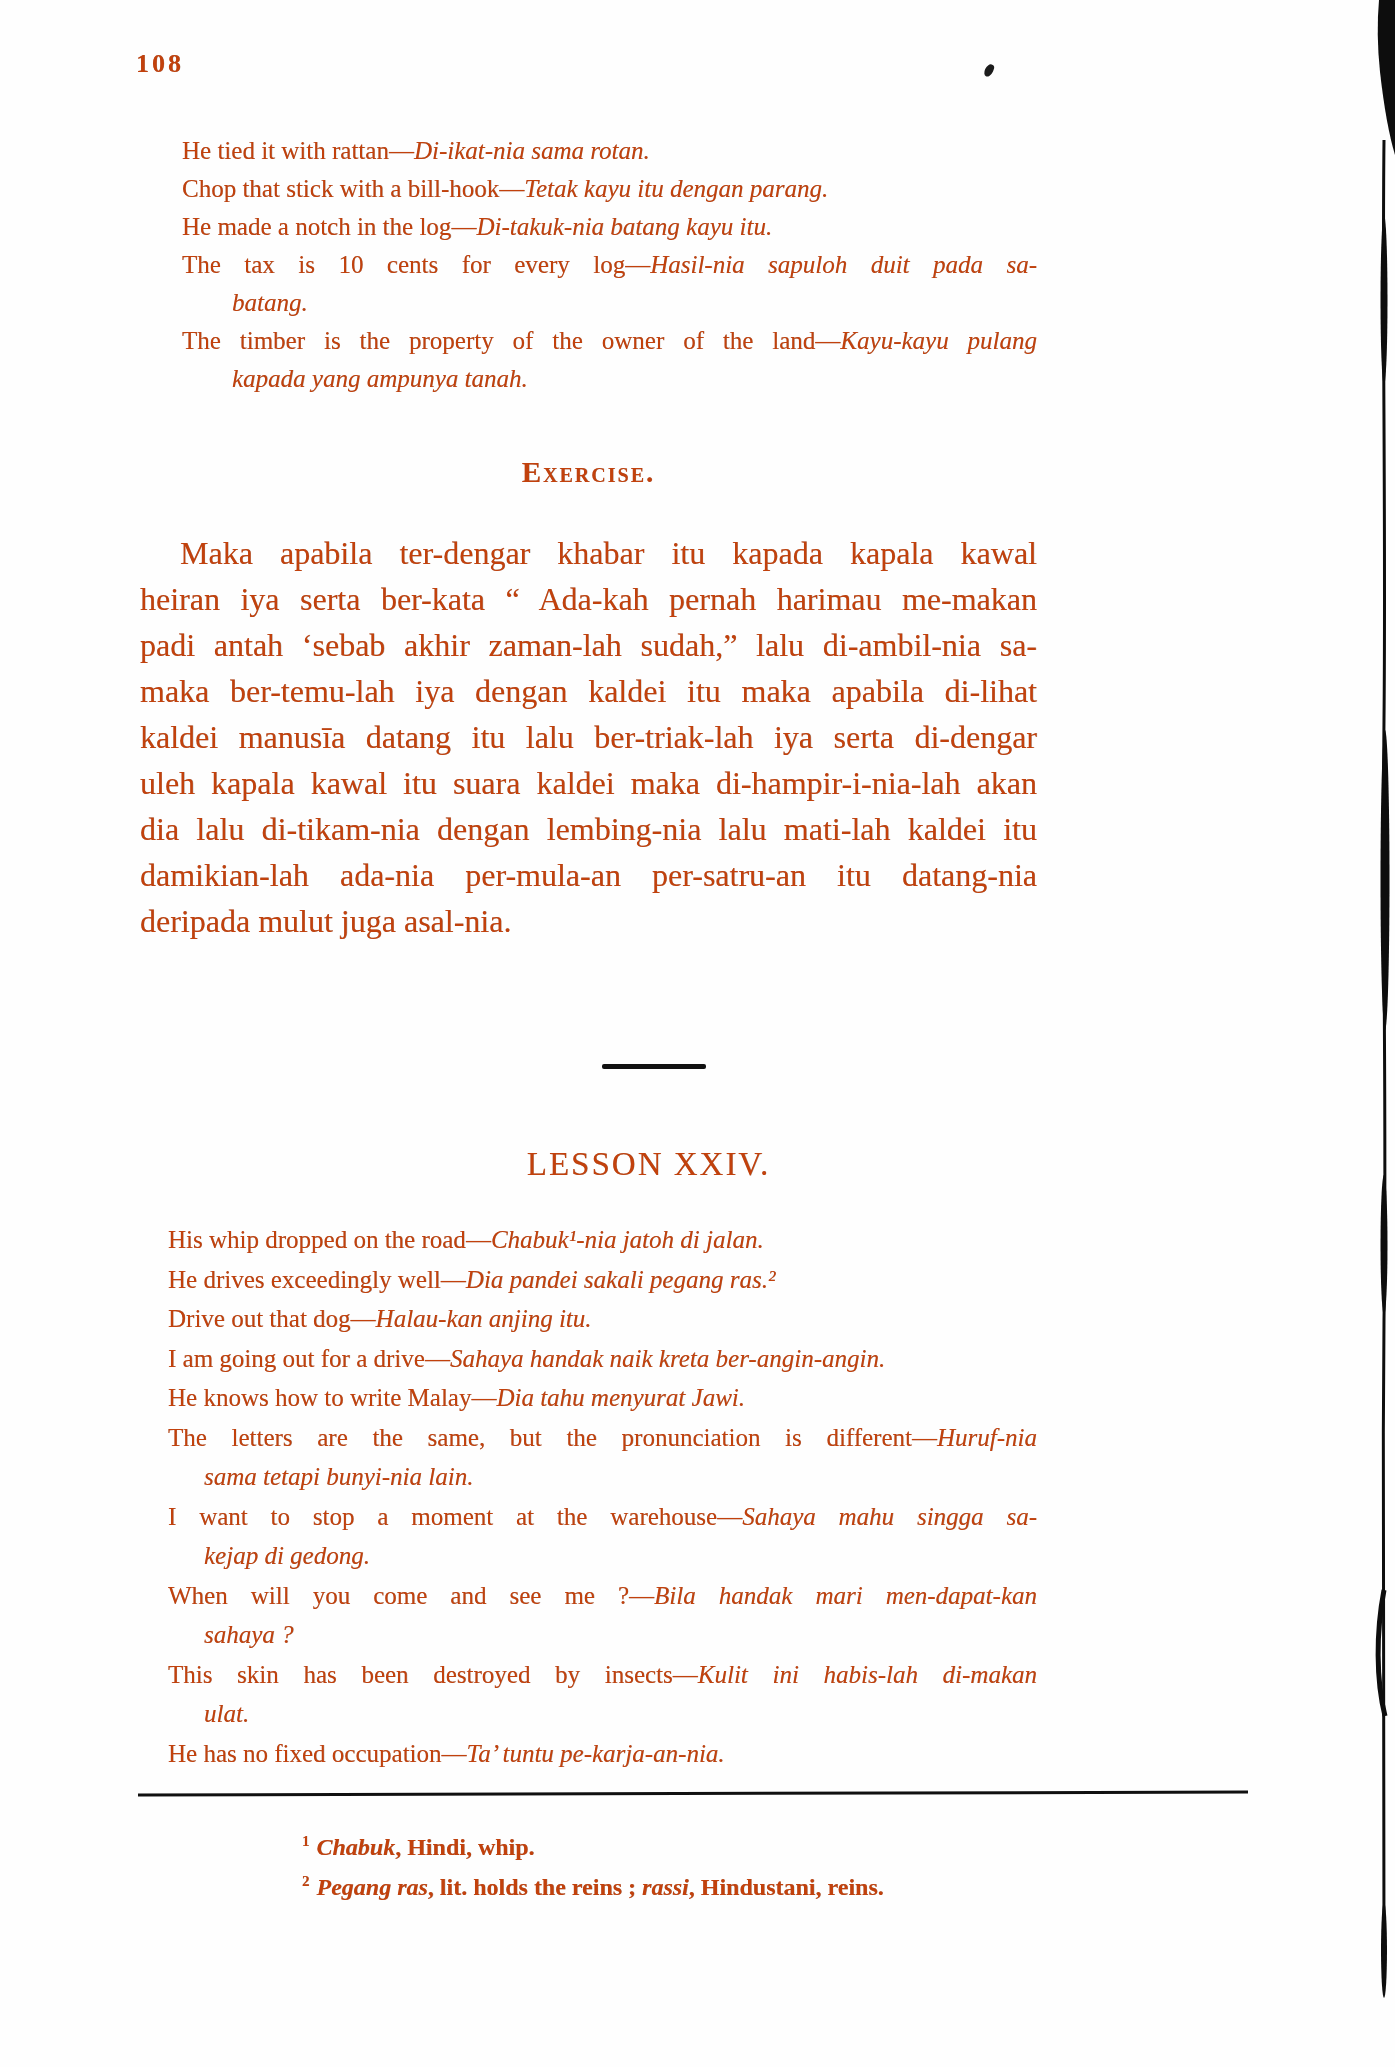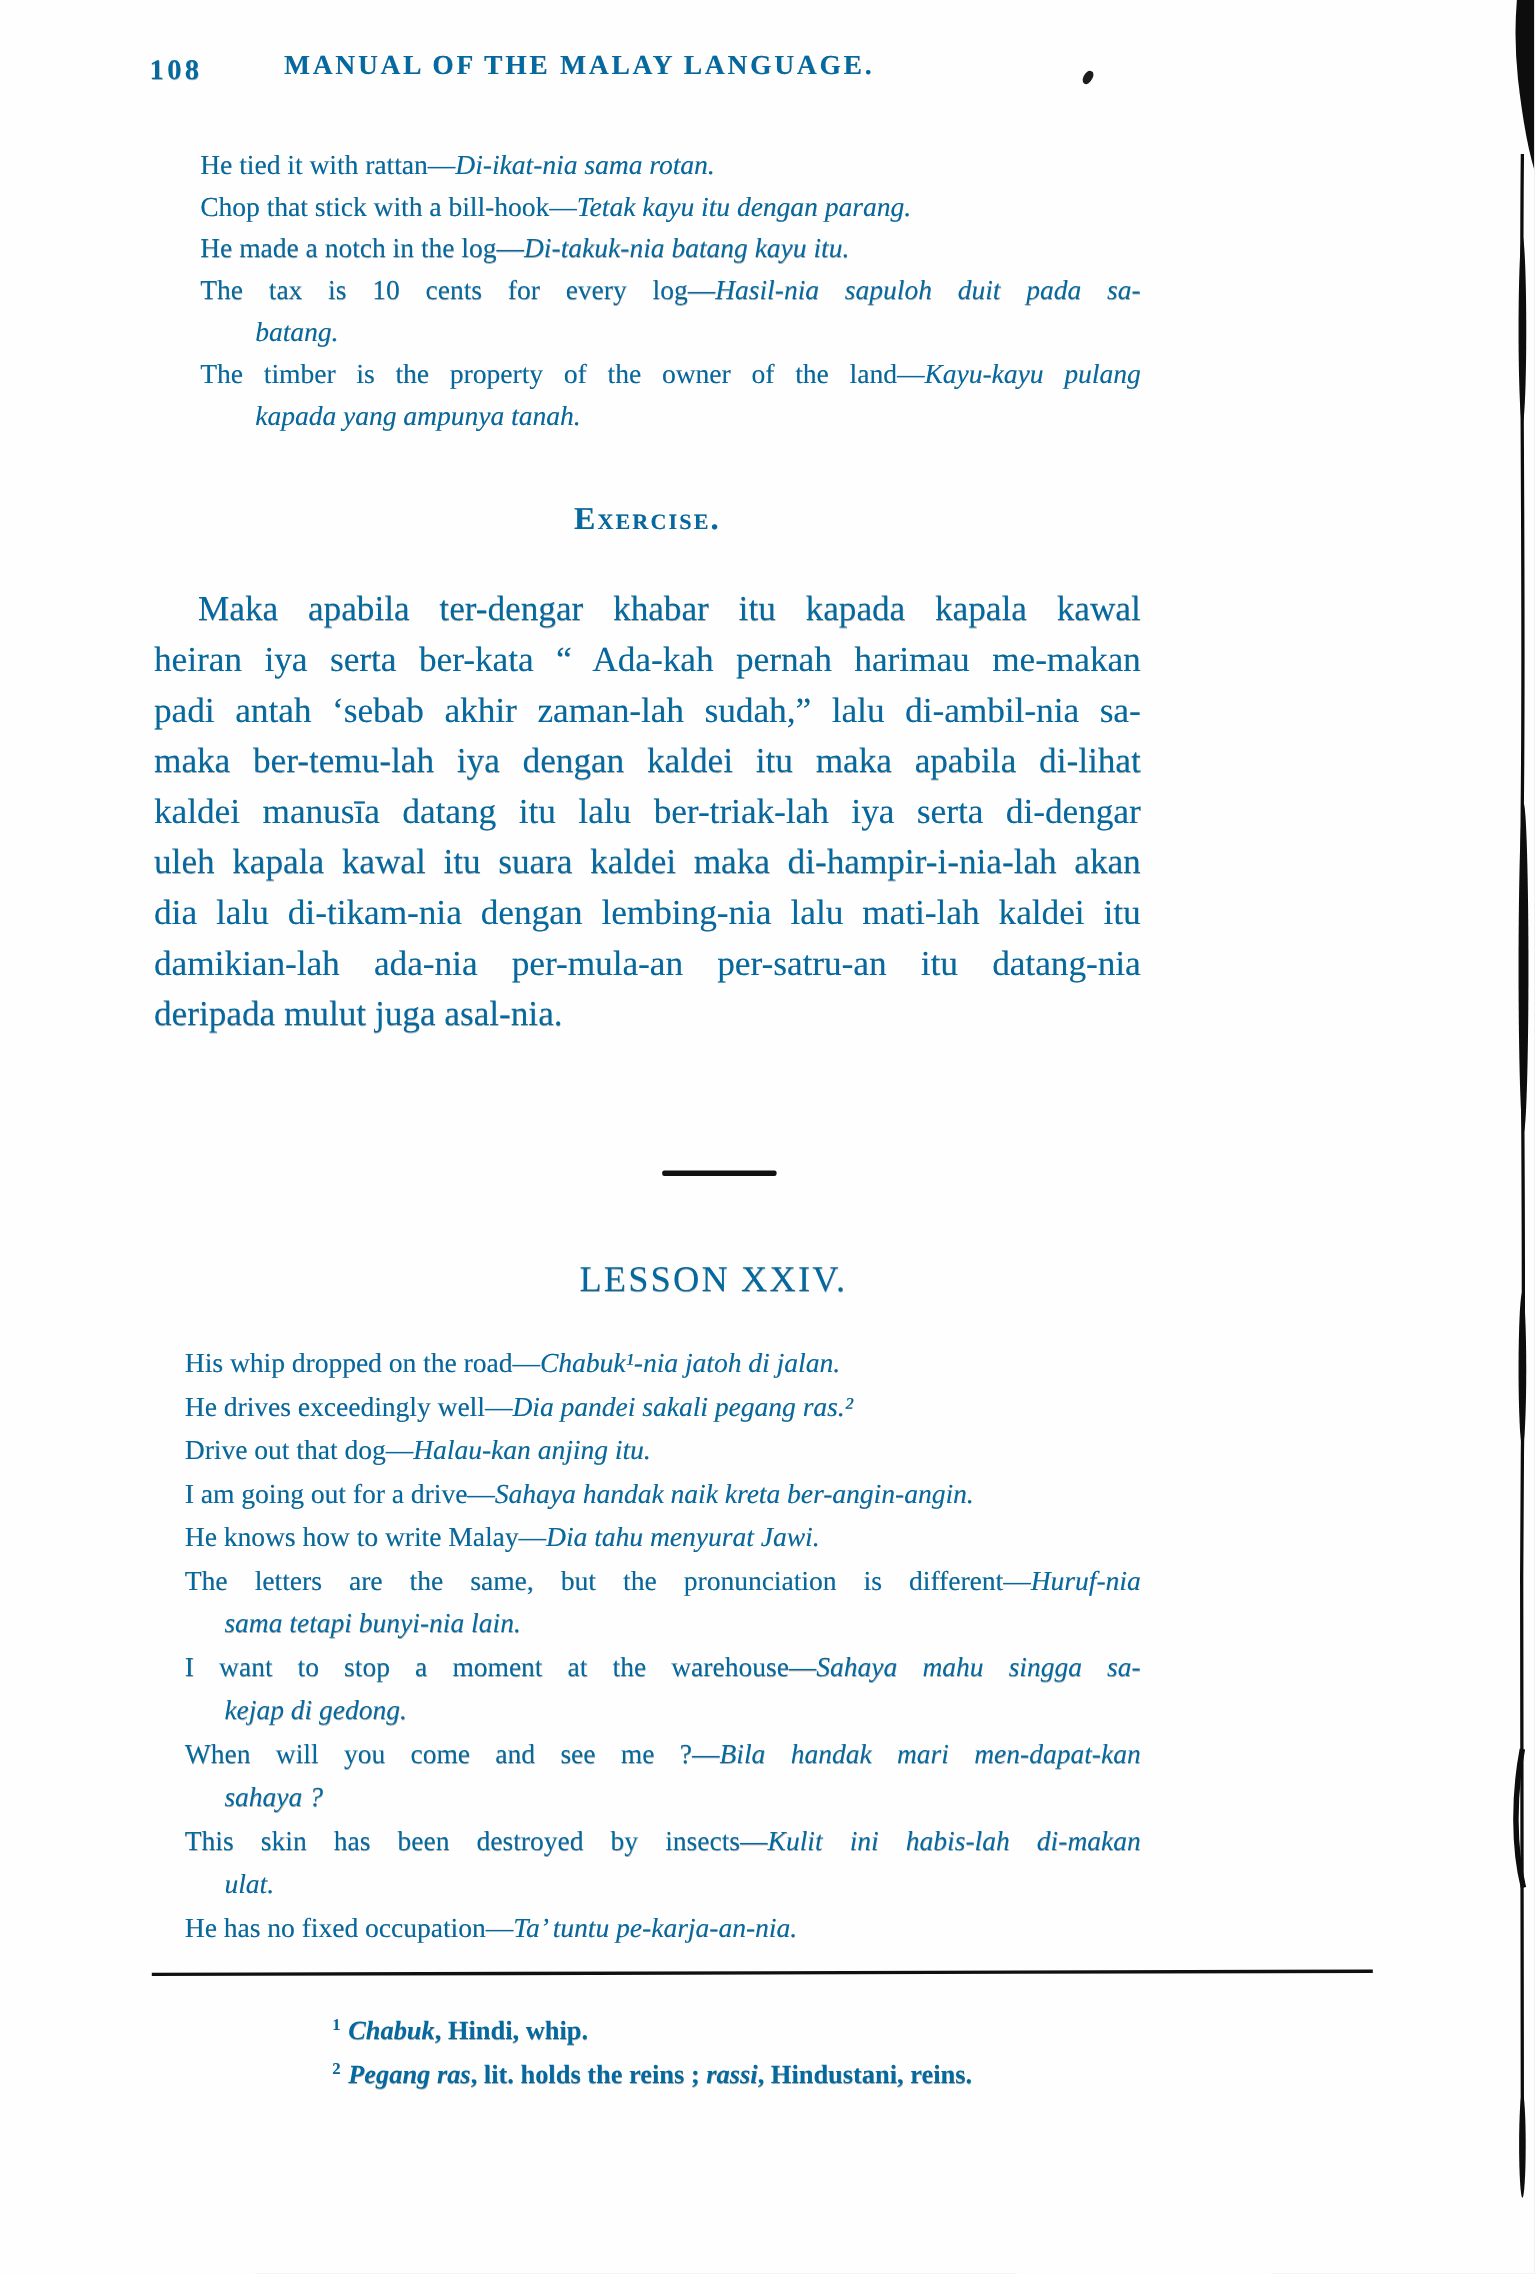--- a/index.html
+++ b/index.html
@@ -1,18 +1,18 @@
 <!DOCTYPE html>
 <html><head>
 <meta charset="utf-8">
 <style>
   html,body{margin:0;padding:0;background:#e8e8e8;}
   .page{
     position:relative;width:1395px;height:2067px;background:#fefefe;
-    font-family:"Liberation Serif","DejaVu Serif",serif;color:#0369a1;
+    font-family:"Liberation Serif","DejaVu Serif",serif;color:#c2410c;
     overflow:hidden;text-shadow:0.3px 0.3px 0 rgba(0,0,0,0.32);
   }
   ul{list-style:none;margin:0;padding:0;}
   h1,h2{margin:0;font-weight:600;}
   .ms{font-style:italic;}
   
   .page-header{position:absolute;top:46px;left:140px;width:897px;height:38px;}
   .pagenum{position:absolute;left:-4px;top:3px;font-size:26px;letter-spacing:3px;font-weight:700;}
   .running-title{display:block;text-align:center;transform:translateX(-62px);
     font-size:25px;letter-spacing:2.5px;font-weight:700;}
@@ -44,21 +44,20 @@
     border-radius:55% 40% 60% 50%;transform:rotate(25deg);}
   .edge-art{position:absolute;top:0;right:0;width:34px;height:2067px;}
 </style>
 </head>
 <body>
 
 <div class="page">
 
   <div class="page-header">
     <span class="pagenum">108</span>
-    <span class="running-title">MANUAL OF THE MALAY LANGUAGE.</span>
   </div>
 
   <ul class="top-list">
     <li>
         <div class="ln1"><span>He tied it with rattan</span><span class="dash">—</span><span class="ms">Di-ikat-nia sama rotan.</span></div>
       </li>
     <li>
         <div class="ln1"><span>Chop that stick with a bill-hook</span><span class="dash">—</span><span class="ms">Tetak kayu itu dengan parang.</span></div>
       </li>
     <li>

